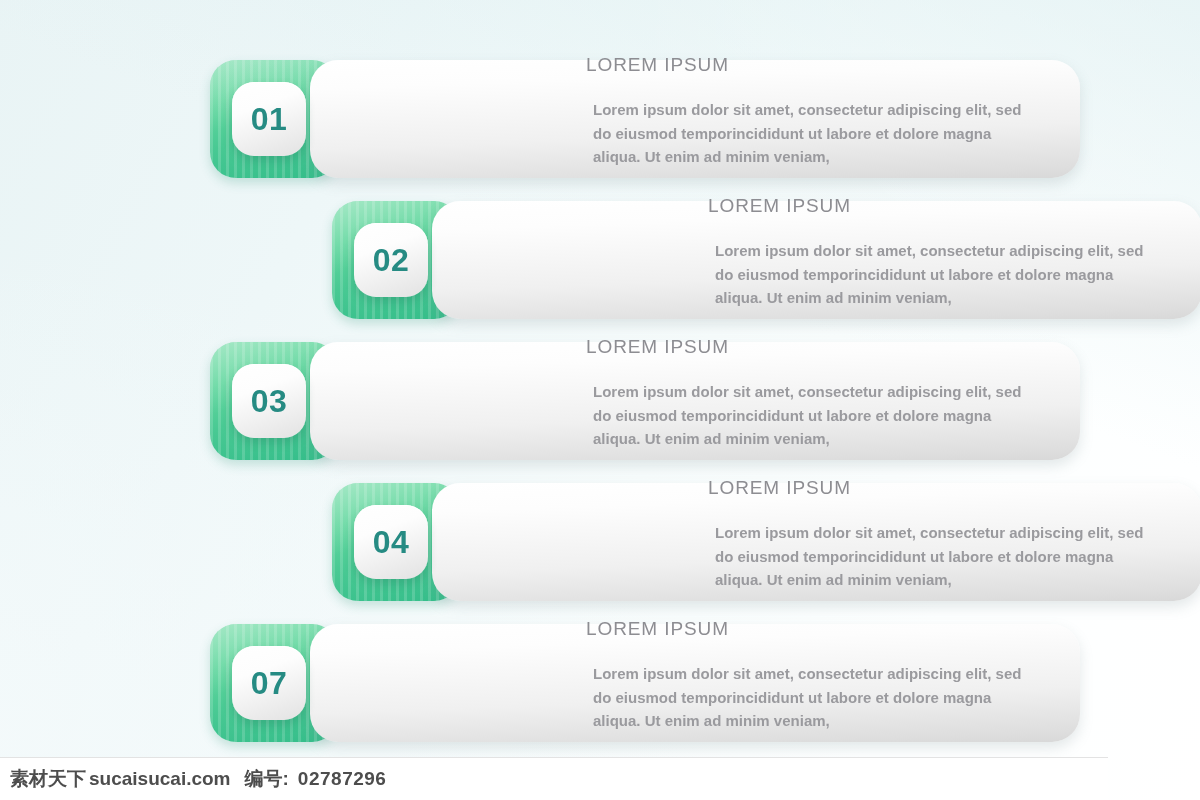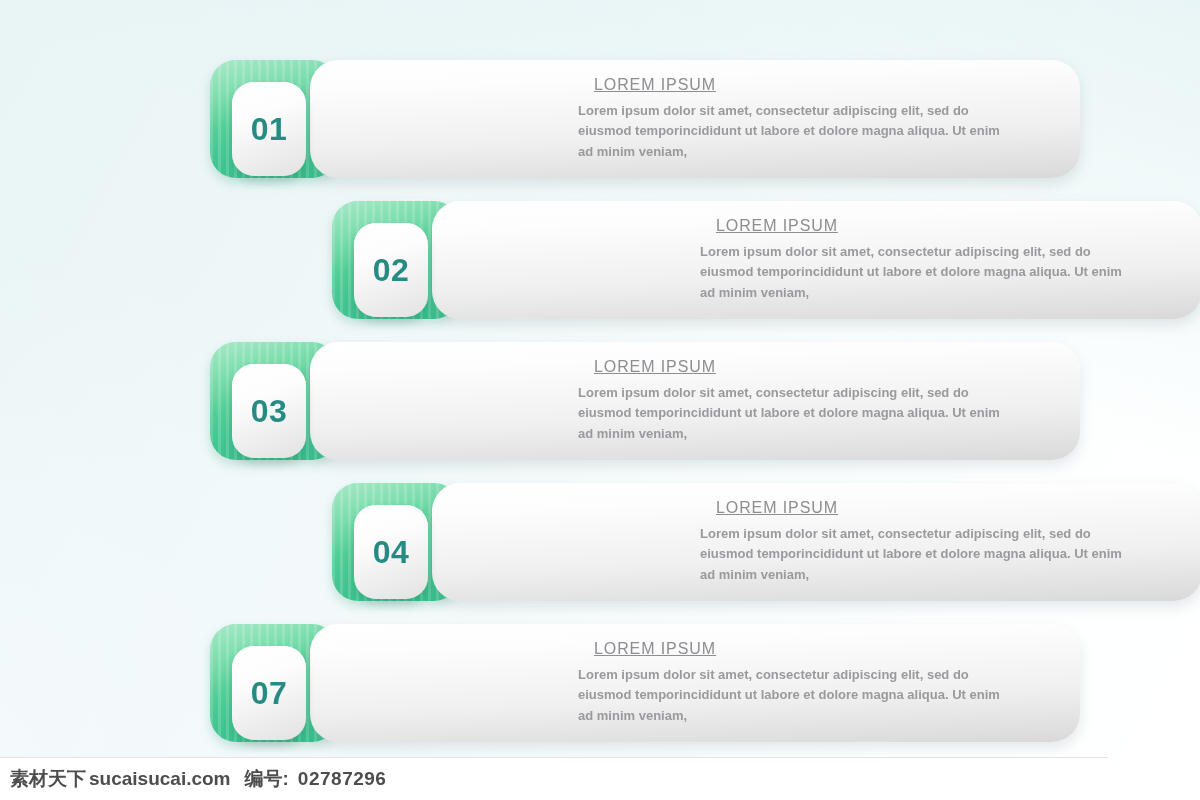--- a/index.html
+++ b/index.html
@@ -65,21 +65,21 @@
     border-radius: 26px;
     background: linear-gradient(160deg, rgba(255,255,255,.30) 0%, rgba(255,255,255,0) 45%);
   }
 
   
   .number-tile {
     position: absolute;
     top: 22px;
     left: 22px;
     width: 74px;
-    height: 94px;
+    height: 74px;
     border-radius: 22px;
     background: linear-gradient(160deg, #ffffff 0%, #fdfdfd 34%, #ececec 76%, #e2e2e2 100%);
     box-shadow:
       0 5px 10px rgba(27,96,78,.22),
       inset 0 1px 0 rgba(255,255,255,.95);
     display: flex;
     align-items: center;
     justify-content: center;
     z-index: 3;
   }
@@ -101,33 +101,32 @@
     box-shadow: 0 6px 14px rgba(120,140,145,.20);
     z-index: 2;
     box-sizing: border-box;
     display: flex;
     flex-direction: column;
     justify-content: center;
   }
   .content-panel.from-left   { left: 100px; }
 
   .panel-heading {
-    font-size: 16px;
+    font-size: 19px;
     font-weight: normal;
     color: #8d8d92;
     letter-spacing: .9px;
-    margin: 0 0 7px 16px;
-    text-decoration: underline;
+    margin: 0 0 7px 8px;
   }
   .panel-body {
-    font-size: 13px;
+    font-size: 15px;
     font-weight: bold;
     color: #9a9a9e;
     line-height: 1.58;
-    margin: 0;
+    margin: 15px;
     max-width: 430px;
   }
 
   
   #footer {
     position: absolute;
     left: 0;
     bottom: 0;
     width: 1108px;
     height: 42px;

